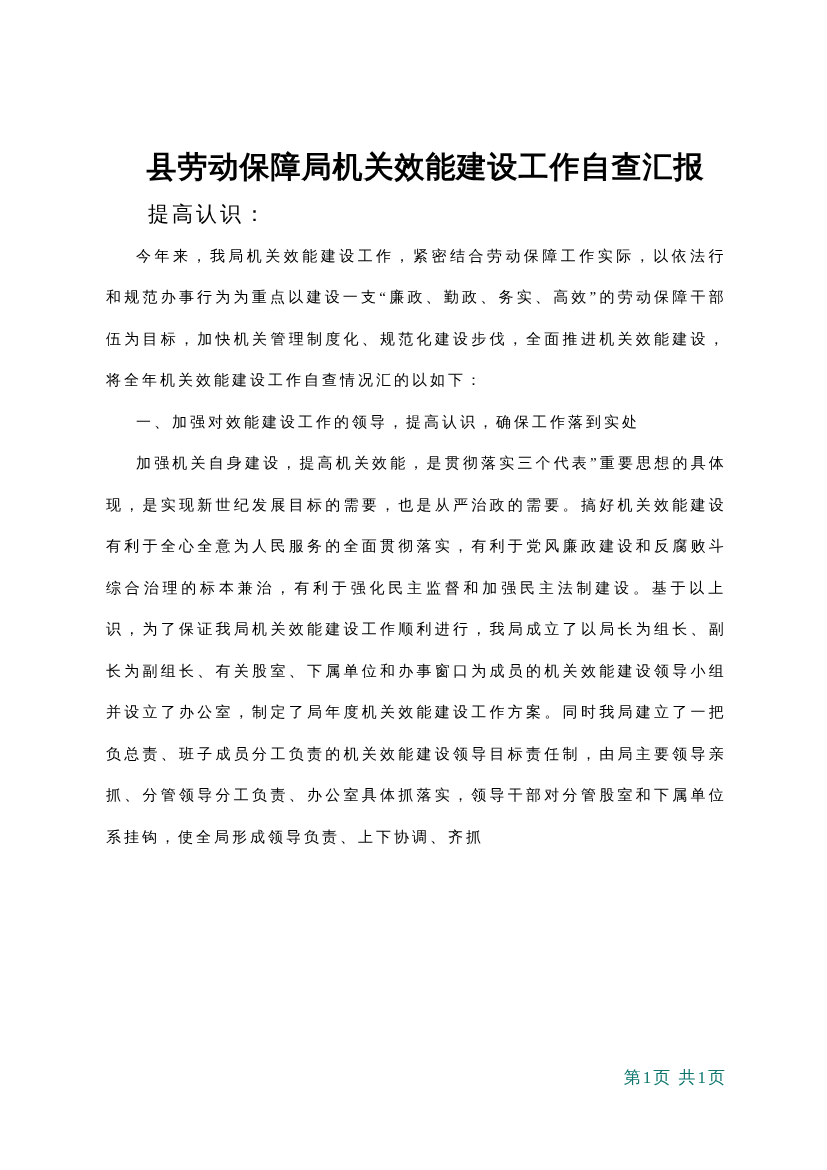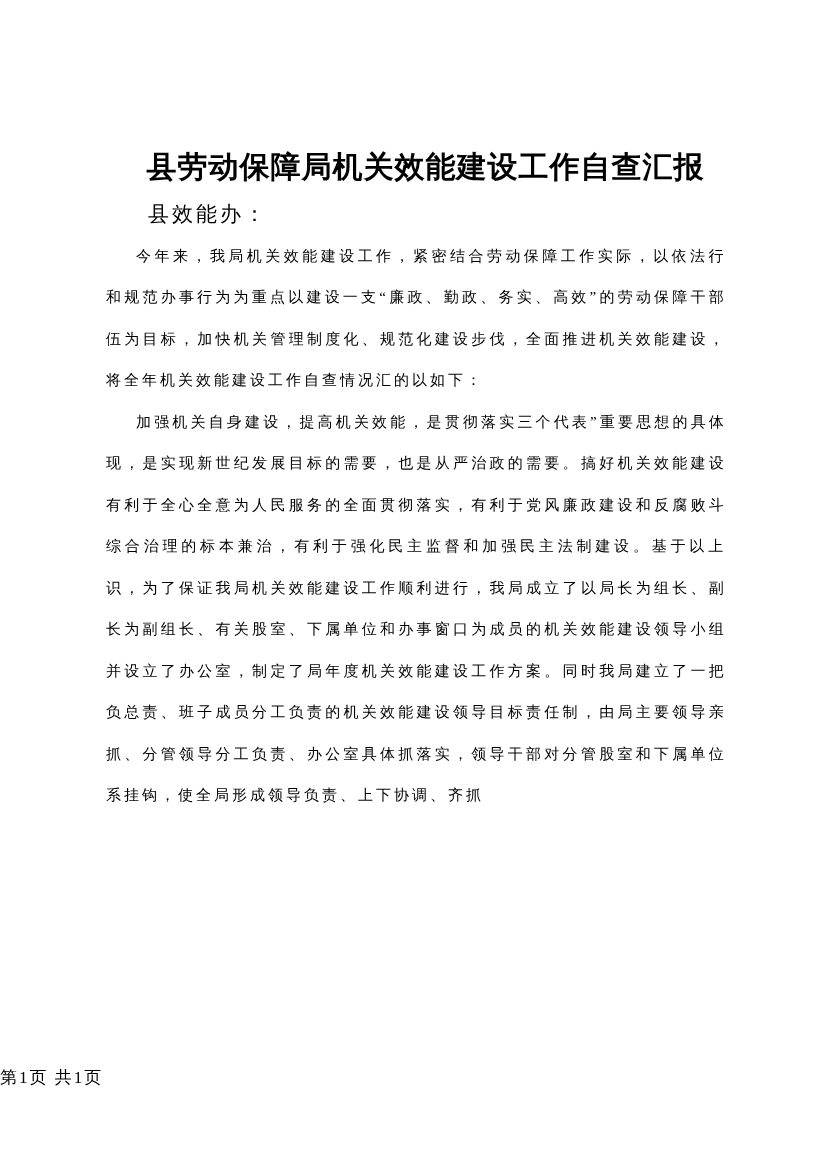--- a/index.html
+++ b/index.html
@@ -46,31 +46,32 @@
       line-height: 41.5px;
       text-align: justify;
       text-indent: 2em;
       margin: 0;
     }
     .footer {
       position: absolute;
       left: 0;
       top: 1066px;
       width: 100%;
-      text-align: left;
+      text-align: right;
       font-size: 17px;
       letter-spacing: 2px;
-      color: #000000;
+      color: #0f766e;
       font-family: "Liberation Serif", "DejaVu Serif", serif;
     }
   </style>
 </head>
 <body>
 
 <div class="page">
   <div class="content">
     <h1 class="doc-title">县劳动保障局机关效能建设工作自查汇报</h1>
-    <p class="salutation">县效能办：</p>
+    <p class="salutation">提高认识：</p>
     <p class="para">今年来，我局机关效能建设工作，紧密结合劳动保障工作实际，以依法行政和规范办事行为为重点以建设一支“廉政、勤政、务实、高效”的劳动保障干部队伍为目标，加快机关管理制度化、规范化建设步伐，全面推进机关效能建设，现将全年机关效能建设工作自查情况汇的以如下：</p>
+    <p class="para">一、加强对效能建设工作的领导，提高认识，确保工作落到实处</p>
     <p class="para">加强机关自身建设，提高机关效能，是贯彻落实三个代表”重要思想的具体体现，是实现新世纪发展目标的需要，也是从严治政的需要。搞好机关效能建设，有利于全心全意为人民服务的全面贯彻落实，有利于党风廉政建设和反腐败斗争综合治理的标本兼治，有利于强化民主监督和加强民主法制建设。基于以上认识，为了保证我局机关效能建设工作顺利进行，我局成立了以局长为组长、副局长为副组长、有关股室、下属单位和办事窗口为成员的机关效能建设领导小组，并设立了办公室，制定了局年度机关效能建设工作方案。同时我局建立了一把手负总责、班子成员分工负责的机关效能建设领导目标责任制，由局主要领导亲自抓、分管领导分工负责、办公室具体抓落实，领导干部对分管股室和下属单位联系挂钩，使全局形成领导负责、上下协调、齐抓</p>
   </div>
   <div class="footer">第1页 共1页</div>
 </div>
 
 </body></html>

